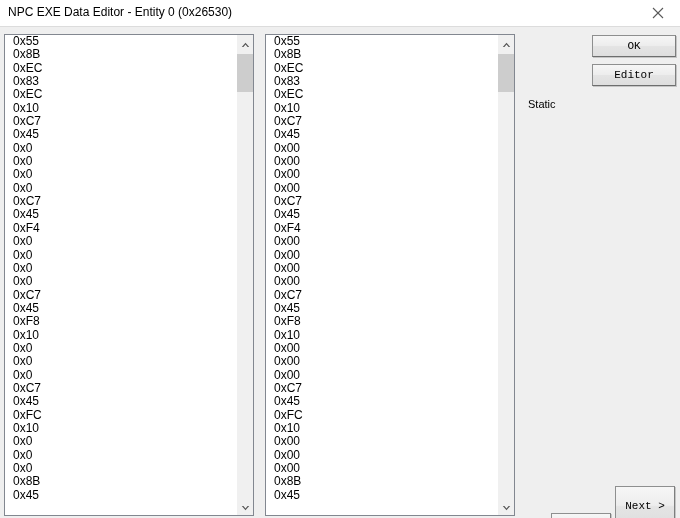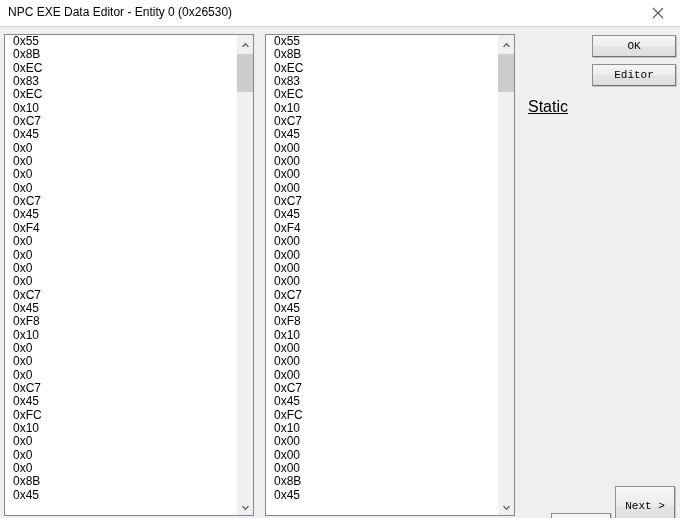--- a/index.html
+++ b/index.html
@@ -135,25 +135,24 @@
   }
   #btn-ok     { left: 592px; top: 8px;   width: 84px; height: 22px; }
   #btn-cancel { left: 592px; top: 37px;  width: 84px; height: 22px; }
   #btn-prev   { left: 551px; top: 486px; width: 60px; height: 22px; }
   #btn-next   { left: 615px; top: 459px; width: 60px; height: 40px; }
 
   
   #static-label {
     position: absolute;
     left: 528px; top: 71px;
-    font-size: 16px;
+    font-size: 11px;
     font-family: "Liberation Sans", sans-serif;
     color: #000;
     white-space: nowrap;
-    text-decoration: underline;
   }
 </style>
 </head>
 <body>
 
 <div id="titlebar">
   <div id="title-text">NPC EXE Data Editor - Entity 0 (0x26530)</div>
   <div id="close-button">
     <span>
       <svg width="12" height="12" viewBox="0 0 12 12">

